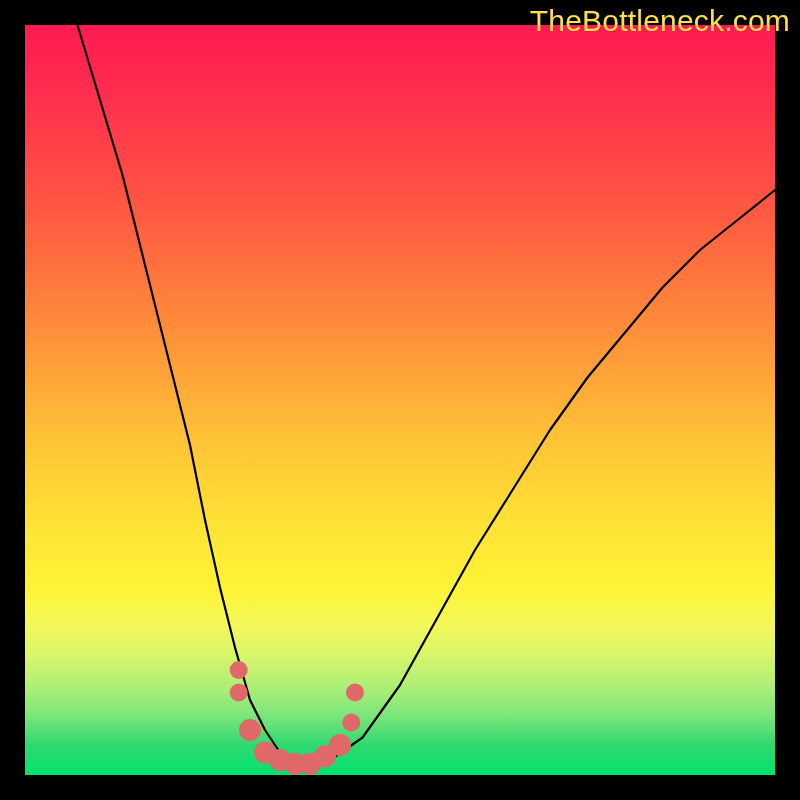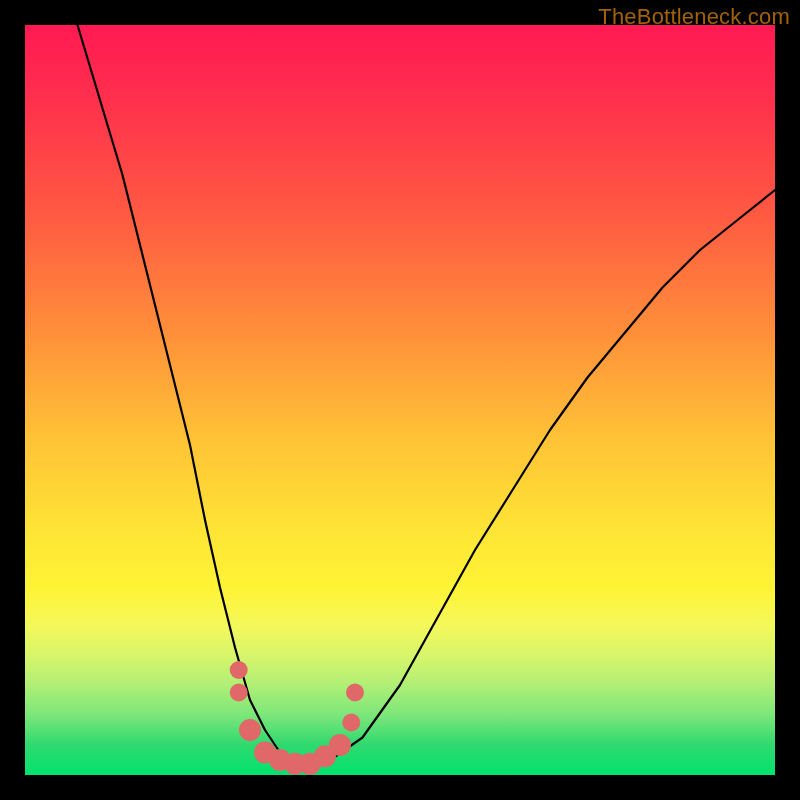--- a/index.html
+++ b/index.html
@@ -40,22 +40,22 @@
       #b0ef76 88%,
       #7ce67a 92%,
       #2fd96f 96%,
       #00e36d 100%
     );
   }
   .watermark {
     position: absolute;
     top: 4px;
     right: 10px;
-    color: #a16207;
-    font-size: 22px;
+    color: #fde047;
+    font-size: 30px;
     letter-spacing: 0.2px;
     font-weight: 500;
     user-select: none;
   }
   svg.curve {
     position: absolute;
     left: 0;
     top: 0;
     width: 750px;
     height: 750px;

